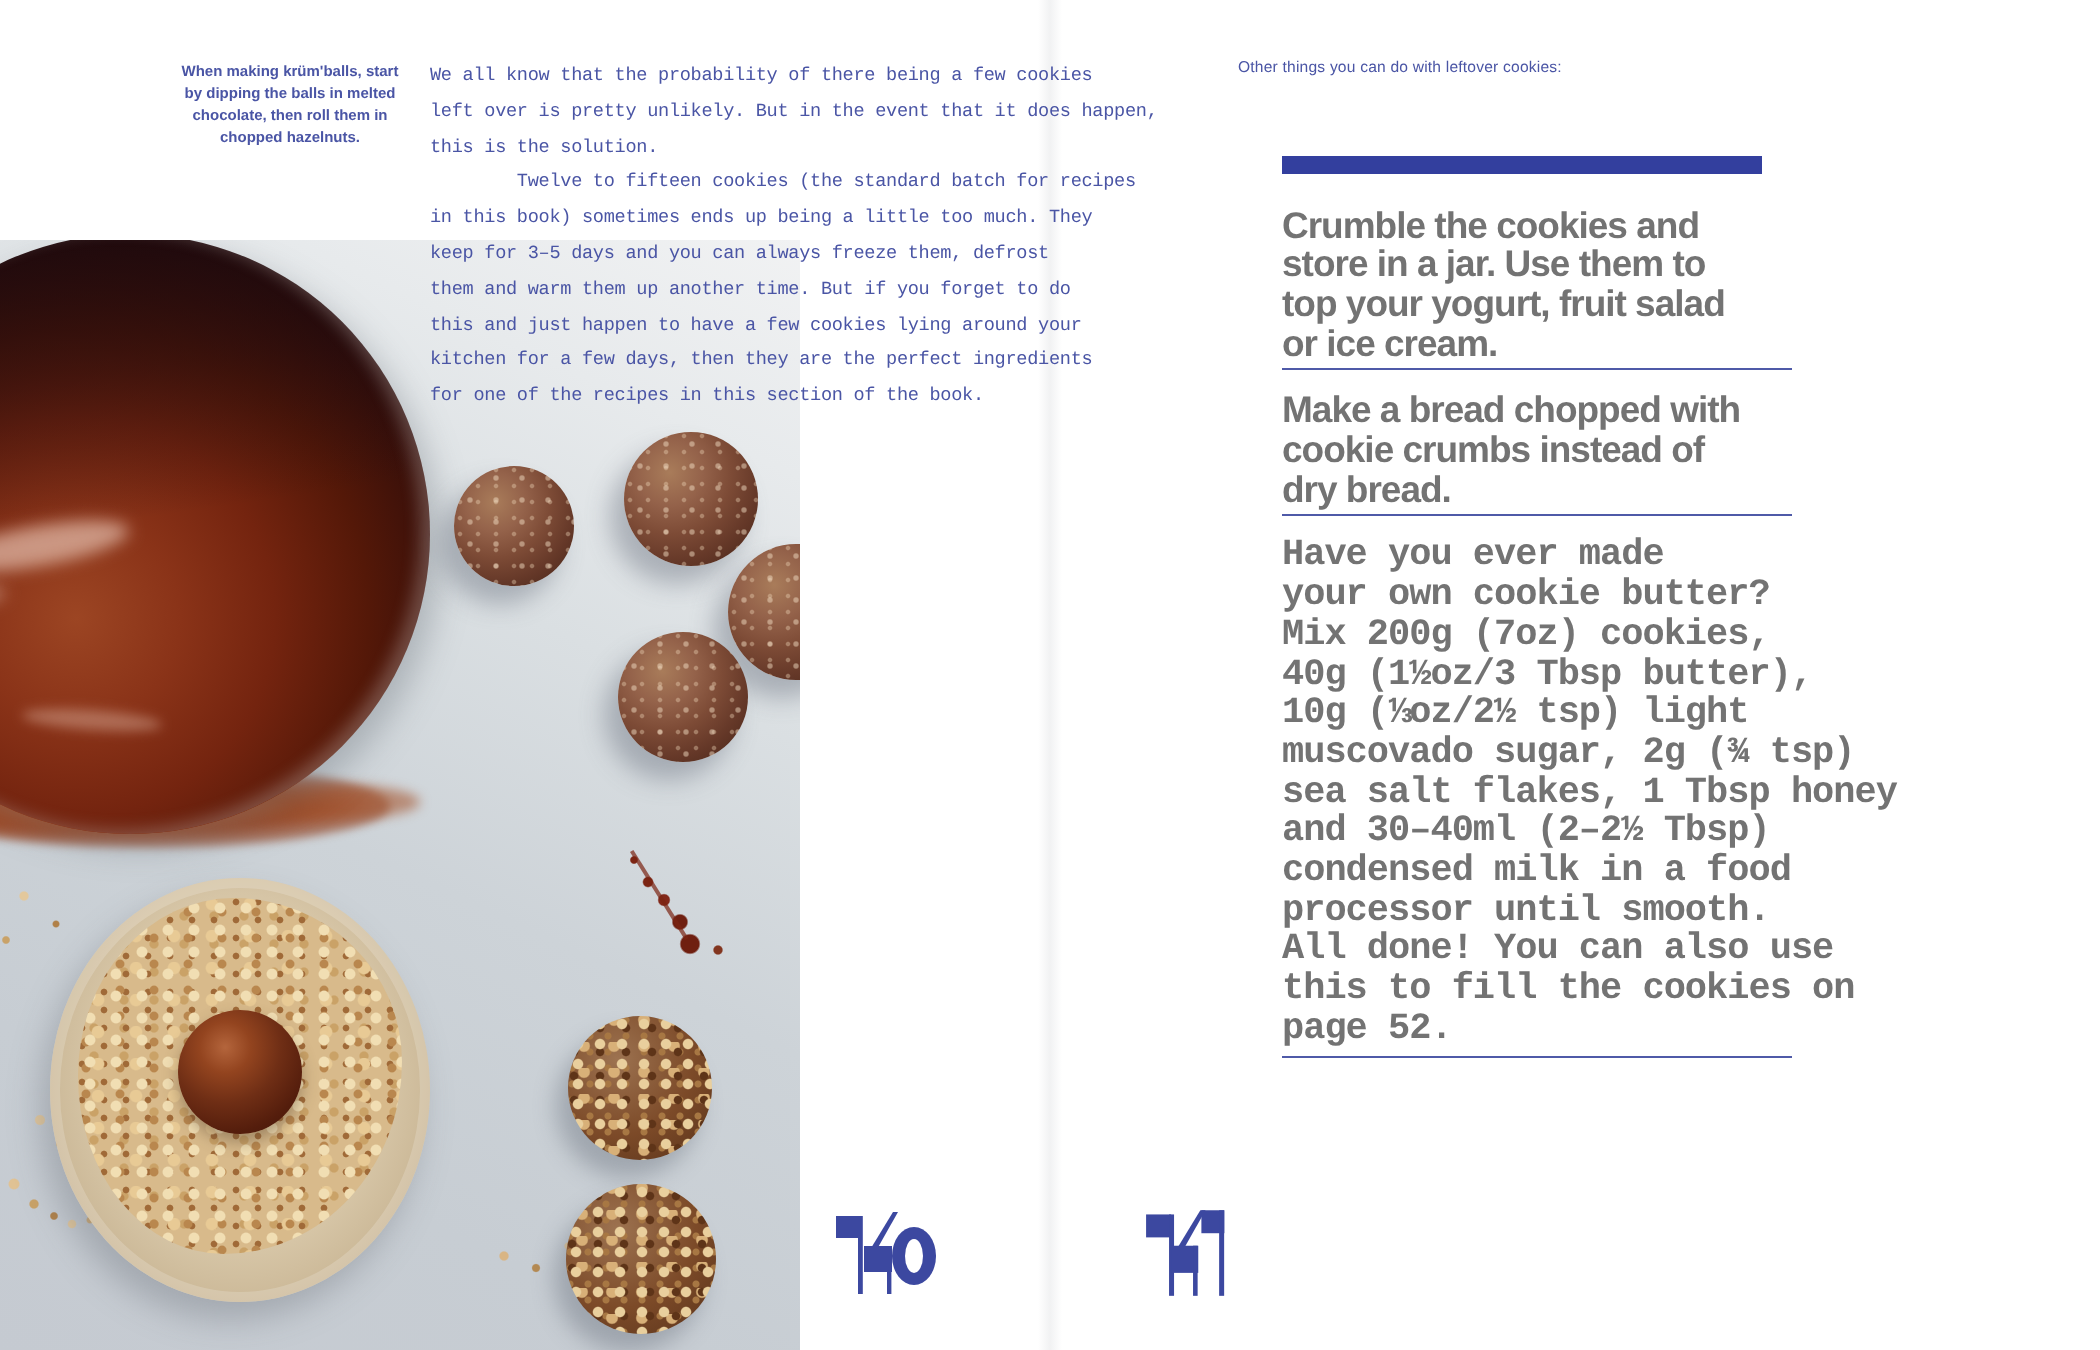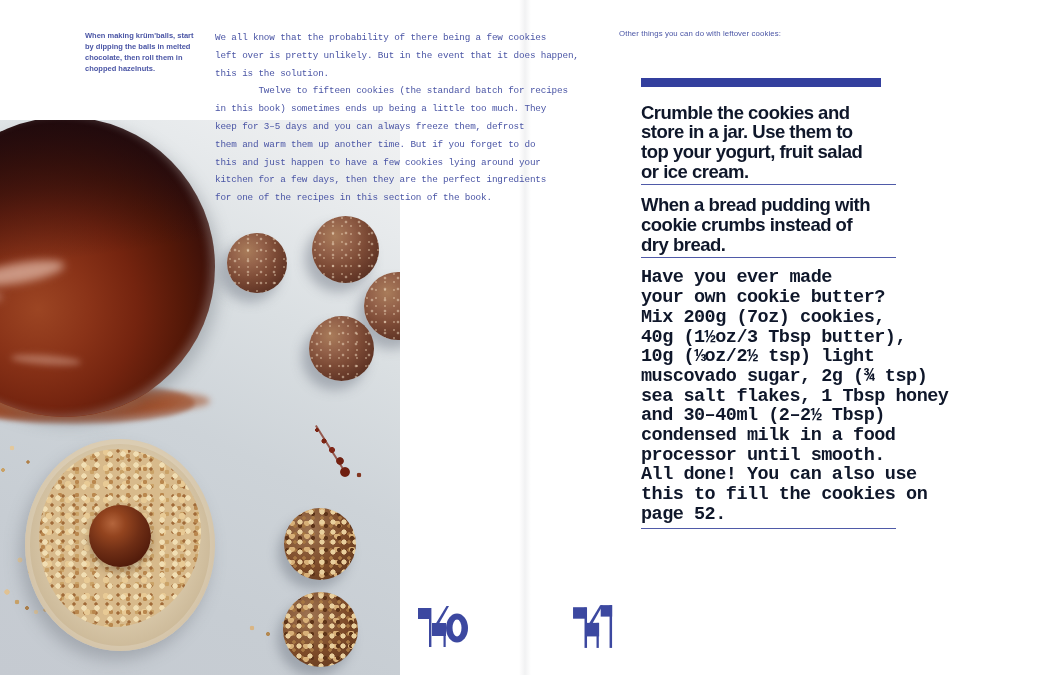--- a/index.html
+++ b/index.html
@@ -3,21 +3,21 @@
 <meta charset="utf-8">
 <style>
   html,body{margin:0;padding:0;background:#ffffff;}
   body{font-family:"Liberation Sans", sans-serif;}
   .spread{position:relative;width:1050px;height:675px;background:#ffffff;overflow:hidden;}
 
   
   .caption{
     position:absolute;left:85px;top:31px;width:120px;
     font-size:7.5px;line-height:10.9px;letter-spacing:0;
-    color:#4a55a5;font-weight:700;white-space:pre;z-index:6;
+    color:#4a55a5;font-weight:700;white-space:pre;z-index:6;text-align:center;
   }
   .bodytext{
     position:absolute;left:215px;top:29px;width:290px;
     font-size:9.3px;line-height:17.8px;letter-spacing:-0.15px;
     color:#4a55a5;font-weight:400;white-space:pre;z-index:6;font-family:Liberation Mono, monospace;
   }
 
   
   .photo{
     position:absolute;left:0;top:120px;width:400px;height:555px;overflow:hidden;
@@ -134,21 +134,21 @@
 
   
   .kicker{
     position:absolute;left:619px;top:29px;width:240px;
     font-size:7.8px;color:#4a55a5;letter-spacing:0.1px;z-index:6;
   }
   .right-col{position:absolute;left:641px;top:78px;width:262px;z-index:6;}
   .blue-bar{width:240px;height:8.5px;background:#333f9e;margin-bottom:16px;}
   .tip .tip-text{
     font-size:18.5px;line-height:19.7px;font-weight:700;letter-spacing:-0.5px;
-    color:#0f172a;white-space:pre;margin:0 0 3px 0;
+    color:#737373;white-space:pre;margin:0 0 3px 0;
   }
   .tip .rule{border:0;border-top:1.6px solid #4f5aa8;width:255px;margin:0 0 10px 0;}
   .tip-last{margin-top:7px;font-family:Liberation Mono, monospace;}
 
   
   .pagenum{position:absolute;width:52px;height:48px;z-index:6;}
   .pagenum-140{left:417px;top:602px;}
   .pagenum-141{left:572px;top:602px;width:48px;}
   .pagenum svg{display:block;width:100%;height:100%;}
   .pagenum .num-text{position:absolute;inset:0;opacity:0;font-size:40px;overflow:hidden;}
@@ -202,21 +202,21 @@
   <div class="right-col">
     <div class="blue-bar"></div>
     <div class="tip">
       <p class="tip-text">Crumble the cookies and
 store in a jar. Use them to
 top your yogurt, fruit salad
 or ice cream.</p>
       <hr class="rule">
     </div>
     <div class="tip">
-      <p class="tip-text">When a bread pudding with
+      <p class="tip-text">Make a bread chopped with
 cookie crumbs instead of
 dry bread.</p>
       <hr class="rule">
     </div>
     <div class="tip tip-last">
       <p class="tip-text">Have you ever made
 your own cookie butter?
 Mix 200g (7oz) cookies,
 40g (1½oz/3 Tbsp butter),
 10g (⅓oz/2½ tsp) light

